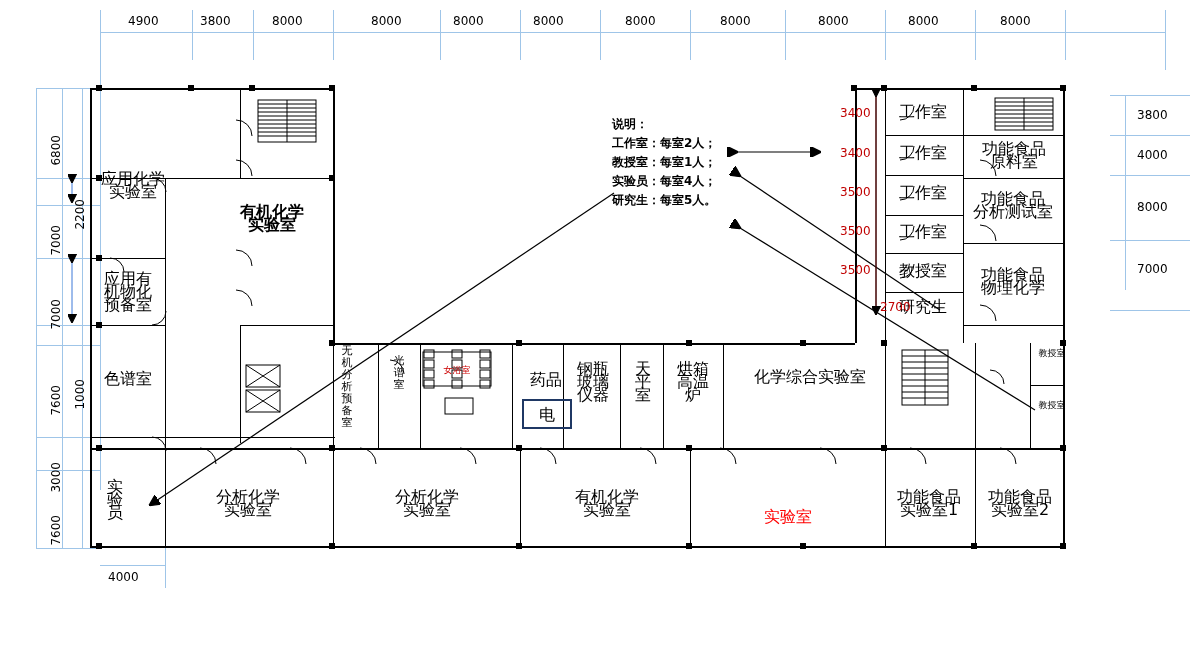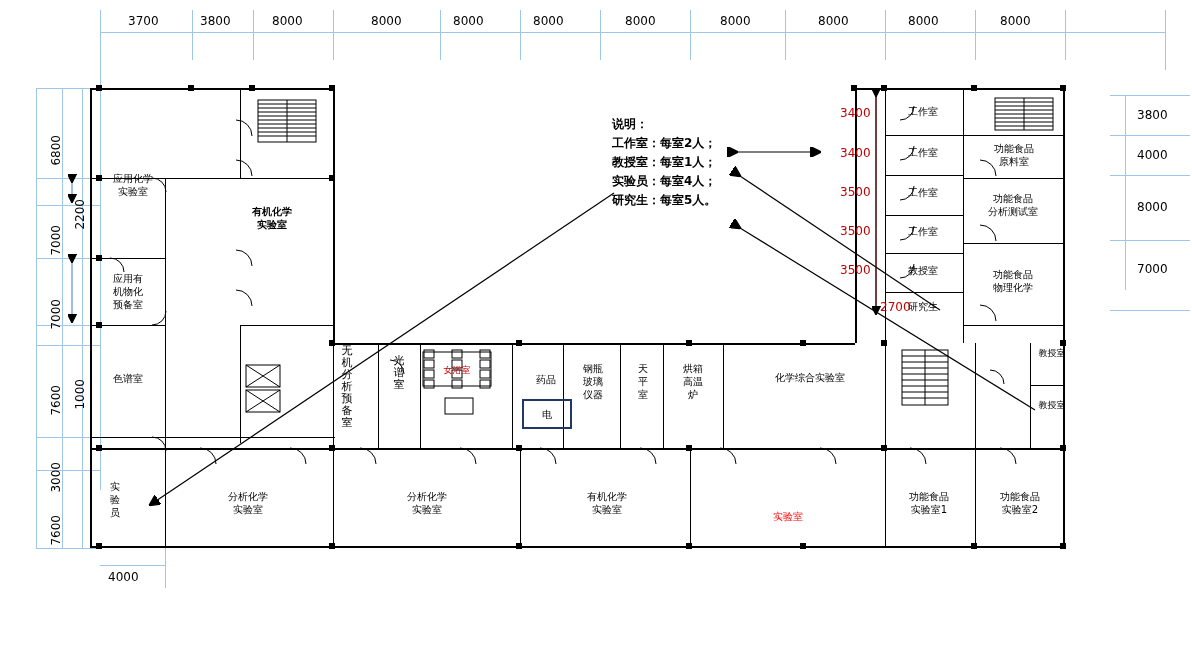--- a/index.html
+++ b/index.html
@@ -20,21 +20,21 @@
   .dimred{color:#c00000;}
   
   .wall{position:absolute;background:#000;}
   .wv{width:2px;}
   .wh{height:2px;}
   
   .iw{position:absolute;background:#000;}
   .iwv{width:1px;}
   .iwh{height:1px;}
   
-  .rlab{position:absolute;font-size:10px;line-height:13px;color:#000;text-align:center;white-space:nowrap;}
+  .rlab{position:absolute;font-size:16px;line-height:13px;color:#000;text-align:center;white-space:nowrap;}
   .rlab.red{color:#ff0000;}
   .rlab.small{font-size:11px;line-height:12px;}
   .rlab.tiny{font-size:9px;line-height:10px;}
   
   .note{position:absolute;font-size:12px;line-height:19px;font-weight:bold;color:#000;white-space:nowrap;}
   
   .title{position:absolute;font-size:24px;color:#000;letter-spacing:2px;}
   
   .cmark{position:absolute;width:6px;height:6px;background:#000;}
   
@@ -54,21 +54,21 @@
   <div class="gl glv" style="left:440px;top:10px;height:50px;"></div>
   <div class="gl glv" style="left:520px;top:10px;height:50px;"></div>
   <div class="gl glv" style="left:600px;top:10px;height:50px;"></div>
   <div class="gl glv" style="left:690px;top:10px;height:50px;"></div>
   <div class="gl glv" style="left:785px;top:10px;height:50px;"></div>
   <div class="gl glv" style="left:885px;top:10px;height:50px;"></div>
   <div class="gl glv" style="left:975px;top:10px;height:50px;"></div>
   <div class="gl glv" style="left:1065px;top:10px;height:50px;"></div>
   <div class="gl glv" style="left:1165px;top:10px;height:60px;"></div>
 
-  <div class="dim" style="left:128px;top:14px;">3700</div>
+  <div class="dim" style="left:128px;top:14px;">4900</div>
   <div class="dim" style="left:200px;top:14px;">3800</div>
   <div class="dim" style="left:272px;top:14px;">8000</div>
   <div class="dim" style="left:371px;top:14px;">8000</div>
   <div class="dim" style="left:453px;top:14px;">8000</div>
   <div class="dim" style="left:533px;top:14px;">8000</div>
   <div class="dim" style="left:625px;top:14px;">8000</div>
   <div class="dim" style="left:720px;top:14px;">8000</div>
   <div class="dim" style="left:818px;top:14px;">8000</div>
   <div class="dim" style="left:908px;top:14px;">8000</div>
   <div class="dim" style="left:1000px;top:14px;">8000</div>

